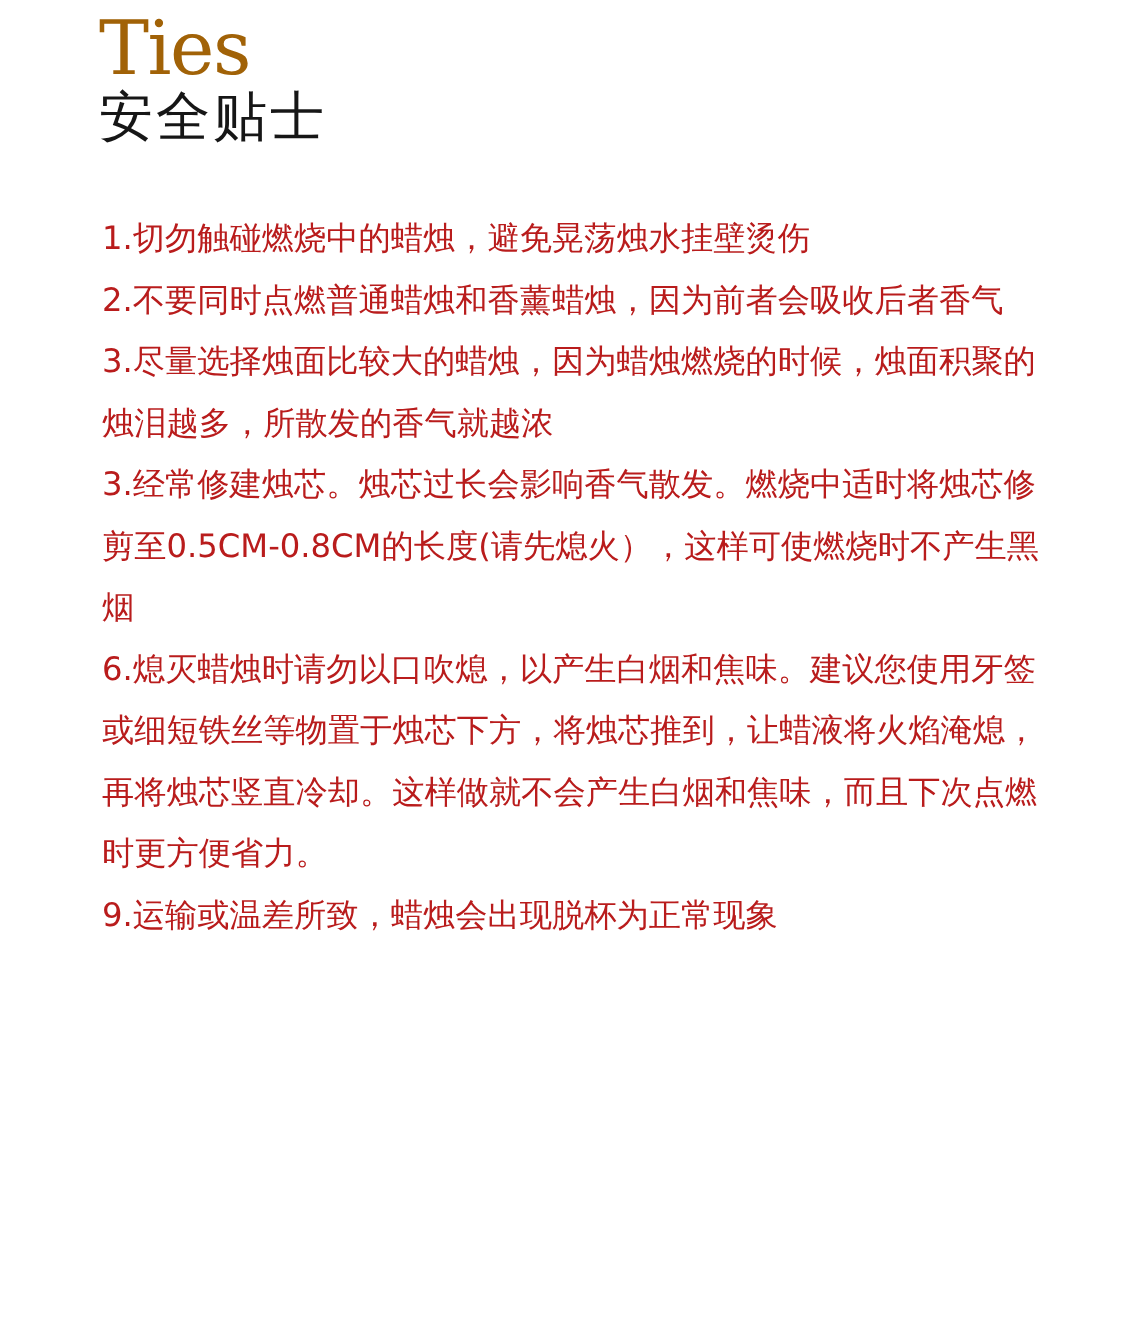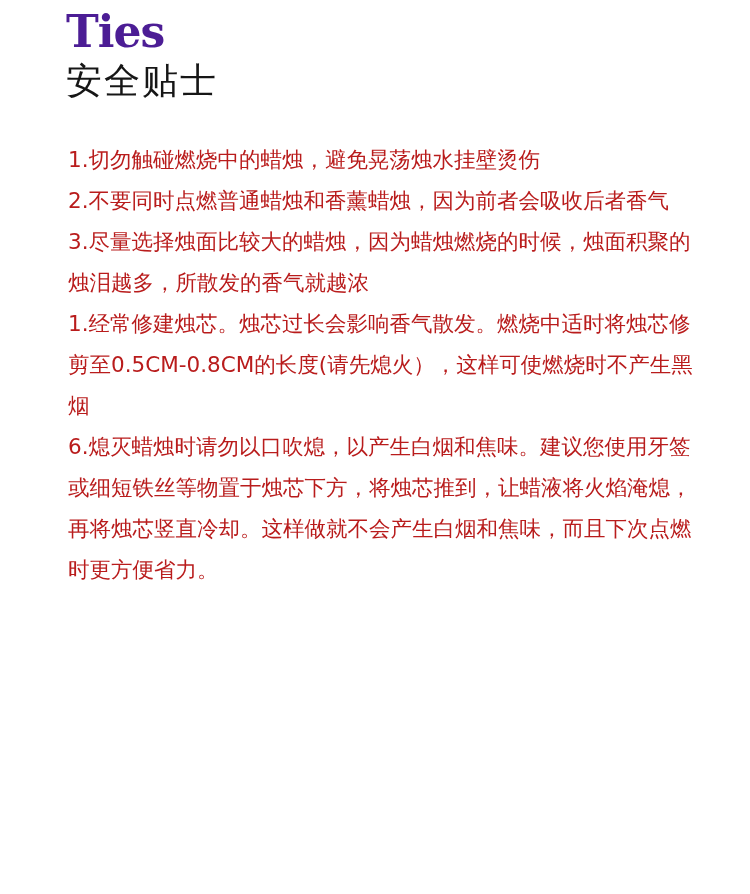--- a/index.html
+++ b/index.html
@@ -12,31 +12,31 @@
       height: 894px;
       overflow: hidden;
       position: relative;
       color: #1a1a1a;
     }
     .brand {
       position: absolute;
       left: 66px;
       top: 10px;
       font-family: "DejaVu Serif", "Liberation Serif", serif;
-      font-size: 44px;
-      font-weight: bold;
+      font-size: 50px;
+      font-weight: normal;
       letter-spacing: -1px;
       line-height: 44px;
-      color: #4c1d95;
+      color: #a16207;
     }
     .title {
       position: absolute;
       left: 66px;
       top: 58px;
-      font-family: Liberation Serif, serif;
+      font-family: Liberation Mono, monospace;
       font-size: 36px;
       line-height: 46px;
       letter-spacing: 2px;
       color: #161616;
     }
     .tips {
       position: absolute;
       left: 68px;
       top: 139px;
       width: 640px;
@@ -57,15 +57,16 @@
 </head>
 <body>
 
 <div class="brand">Ties</div>
 <div class="title">安全贴士</div>
 
 <ul class="tips">
   <li>1.切勿触碰燃烧中的蜡烛，避免晃荡烛水挂壁烫伤</li>
   <li>2.不要同时点燃普通蜡烛和香薰蜡烛，因为前者会吸收后者香气</li>
   <li>3.尽量选择烛面比较大的蜡烛，因为蜡烛燃烧的时候，烛面积聚的烛泪越多，所散发的香气就越浓</li>
-  <li>1.经常修建烛芯。烛芯过长会影响香气散发。燃烧中适时将烛芯修剪至0.5CM-0.8CM的长度(请先熄火），这样可使燃烧时不产生黑烟</li>
+  <li>3.经常修建烛芯。烛芯过长会影响香气散发。燃烧中适时将烛芯修剪至0.5CM-0.8CM的长度(请先熄火），这样可使燃烧时不产生黑烟</li>
   <li>6.熄灭蜡烛时请勿以口吹熄，以产生白烟和焦味。建议您使用牙签或细短铁丝等物置于烛芯下方，将烛芯推到，让蜡液将火焰淹熄，再将烛芯竖直冷却。这样做就不会产生白烟和焦味，而且下次点燃时更方便省力。</li>
+  <li>9.运输或温差所致，蜡烛会出现脱杯为正常现象</li>
 </ul>
 
 </body></html>

